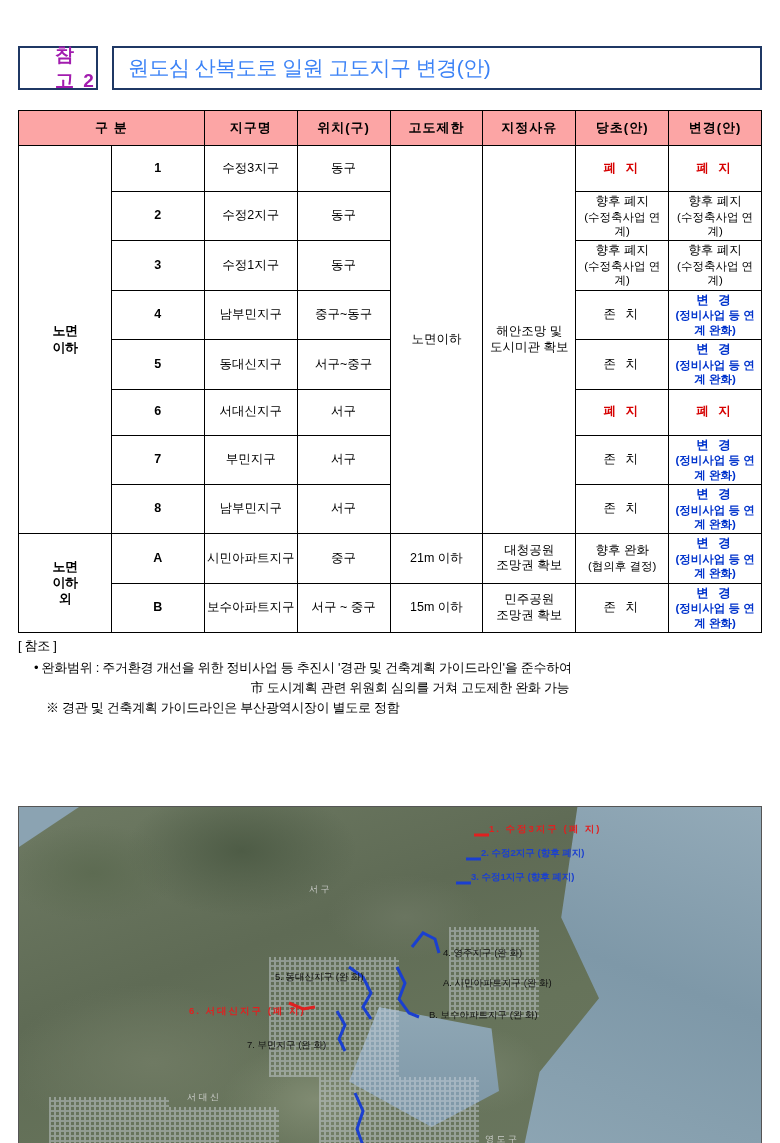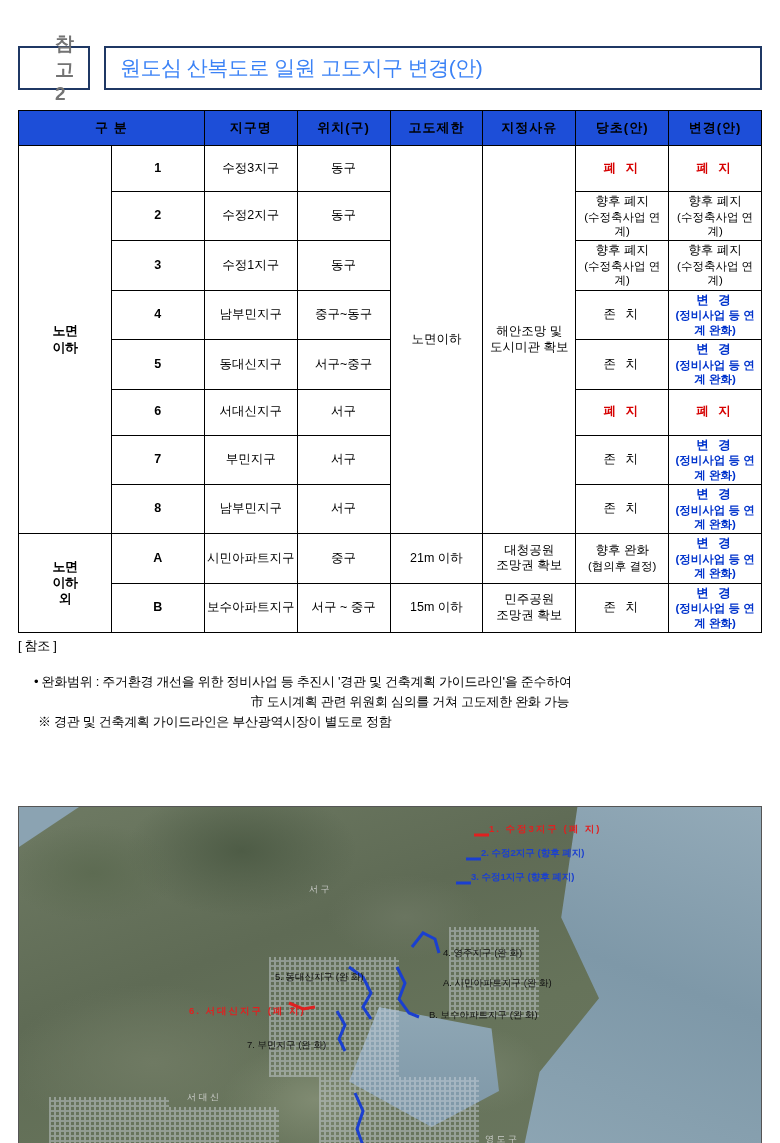--- a/index.html
+++ b/index.html
@@ -24,30 +24,30 @@
   }
 
   
   .header-row {
     display: flex;
     align-items: stretch;
     margin-top: 46px;
     height: 44px;
   }
   .ref-badge {
-    width: 72px;
+    width: 80px;
     border: 2px solid #1f3864;
     background: #ffffff;
     display: flex;
     align-items: center;
     justify-content: center;
     font-size: 19px;
     font-weight: bold;
     letter-spacing: 2px;
-    color: #737373;
+    color: #a21caf;
     box-sizing: border-box;
     padding-left: 35px;
   }
   .title-box {
     flex: 1;
     margin-left: 14px;
     border: 2px solid #1f3864;
     display: flex;
     align-items: center;
     padding-left: 14px;
@@ -67,21 +67,21 @@
     font-size: 12.5px;
   }
   table.main th, table.main td {
     border: 1px solid #000;
     text-align: center;
     vertical-align: middle;
     padding: 2px 1px;
     line-height: 1.25;
   }
   table.main thead th {
-    background: #1d4ed8;
+    background: #fca5a5;
     font-weight: bold;
     height: 30px;
     font-size: 13px;
     letter-spacing: 1px;
   }
   td.rowno { width: 34px; font-weight: bold; }
   td.groupcell {
     width: 58px;
     font-weight: bold;
     font-size: 13px;
@@ -99,25 +99,25 @@
   .sub { font-size: 11.5px; display:block; }
   .spaced { letter-spacing: 3px; }
 
   
   .notes {
     margin-top: 3px;
     font-size: 13px;
     line-height: 1.55;
     letter-spacing: -0.3px;
   }
-  .notes .ref-label { margin-bottom: 16px; }
+  .notes .ref-label { margin-bottom: 2px; }
   .notes .lv1 { margin-left: 4px; }
   .notes .lv2 { margin-left: 16px; }
   .notes .lv3 { margin-left: 40px; text-align: center; }
-  .notes .lv4 { margin-left: 20px; }
+  .notes .lv4 { margin-left: 28px; }
 
   
   .map-wrap {
     position: absolute;
     left: 18px;
     top: 760px;
     width: 744px;
     height: 368px;
     border: 1px solid #555;
     box-sizing: border-box;

